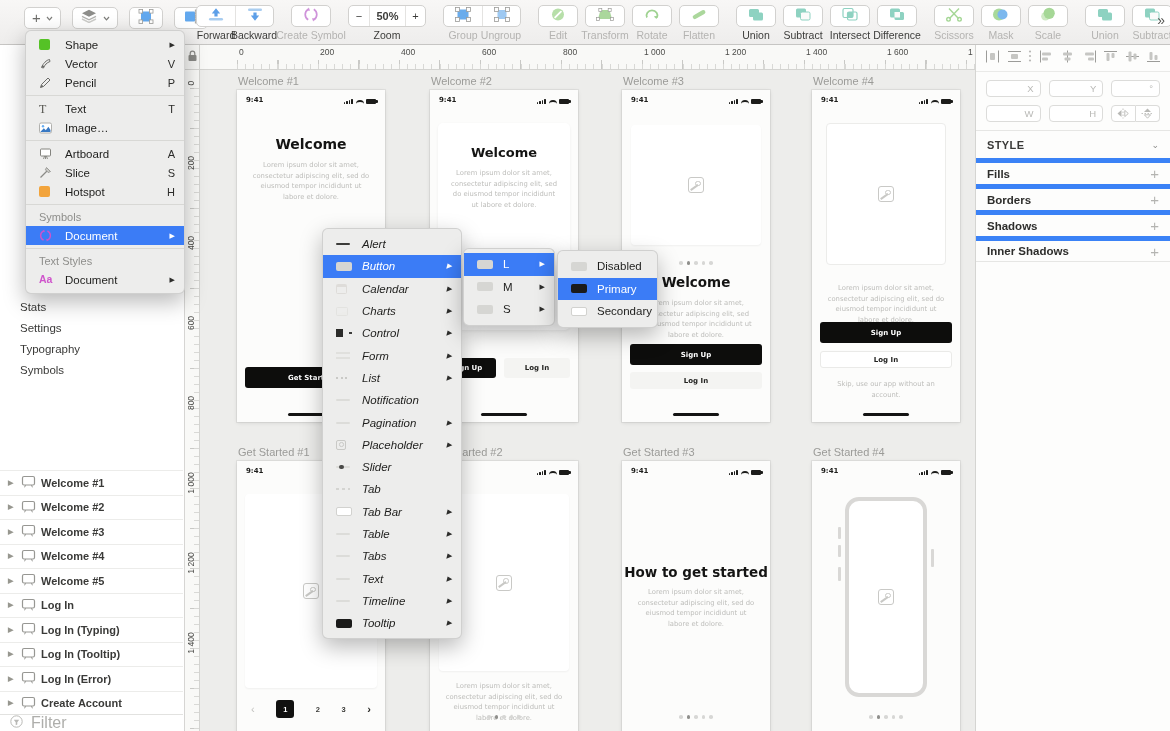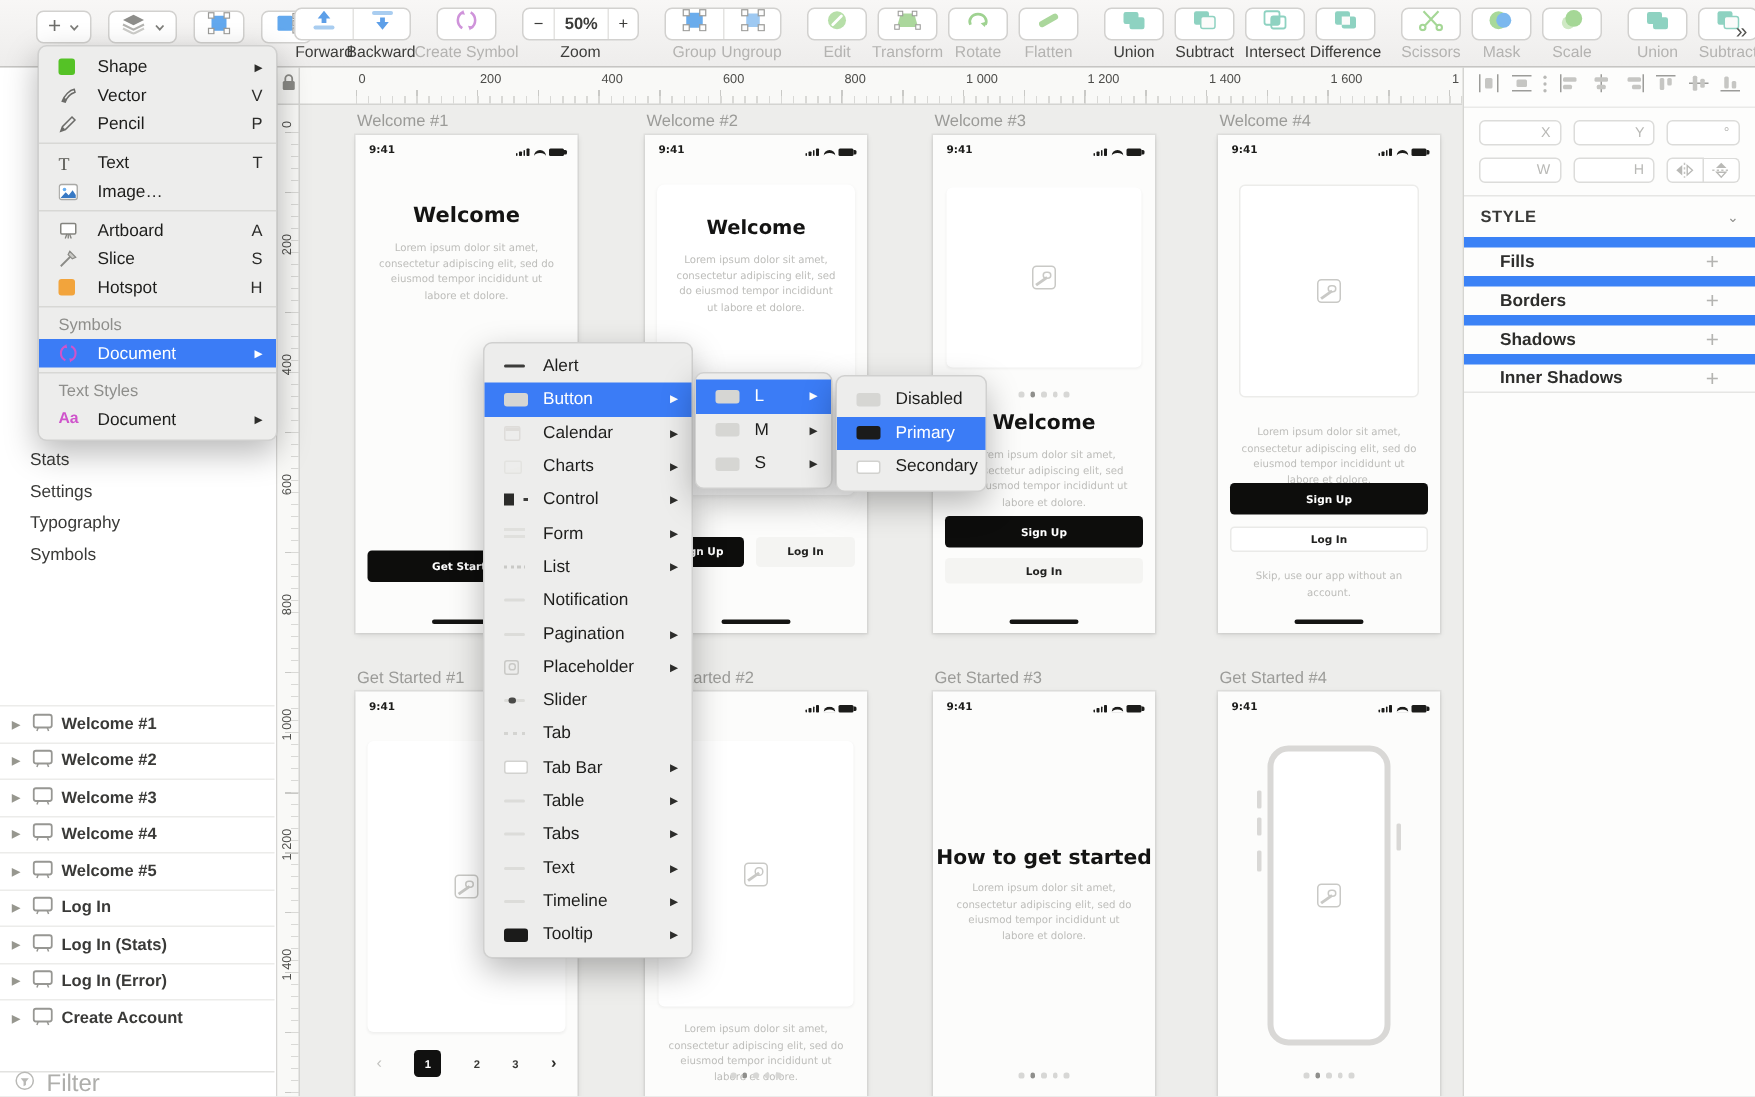--- a/index.html
+++ b/index.html
@@ -85,42 +85,42 @@
   .insp-align{height:27px;display:flex;align-items:center;justify-content:space-between;padding:0 9px;border-bottom:1px solid #eaeae8;}
   .insp-fields{padding:8px 10px 0 10px;}
   .frow{display:flex;gap:8px;margin-bottom:8px;}
   .fld{background:#fff;border:1px solid #dcdcda;border-radius:4px;height:17px;display:flex;align-items:center;justify-content:flex-end;padding-right:6px;color:#b9b9b6;font-size:9.5px;}
   .fld.w55{width:55px;} .fld.w49{width:49px;}
   .fbtn{width:24.5px;height:17px;border:1px solid #dcdcda;background:#fff;border-radius:4px;display:flex;align-items:center;justify-content:center;}
   .fpair{display:flex;gap:0;} .fpair .fbtn:first-child{border-radius:4px 0 0 4px;} .fpair .fbtn:last-child{border-radius:0 4px 4px 0;border-left:none;}
   .insp-style{margin-top:4px;border-top:1px solid #e6e6e4;height:28px;display:flex;align-items:center;justify-content:space-between;padding:0 11px;}
   .insp-style b{font-size:11px;letter-spacing:.4px;color:#3a3a38;}
   .chev{font-size:9px;color:#8d8d8a;}
-  .sec-row{border-top:7px solid #3b82f6;height:26px;display:flex;align-items:center;justify-content:space-between;padding:0 24px;}
+  .sec-row{border-top:5px solid #3b82f6;height:26px;display:flex;align-items:center;justify-content:space-between;padding:0 11px;}
   .sec-row:last-child{border-bottom:1px solid #e6e6e4;}
   .sec-lbl{font-size:11.5px;font-weight:bold;color:#2e2e2c;}
   .sec-add{font-size:15px;color:#b4b4b1;line-height:1;}
   .sec-check{width:11px;height:11px;border:1px solid #cfcfcc;border-radius:3px;background:#fbfbfa;}
 
   
   .menu{position:absolute;background:#ededec;border:1px solid rgba(0,0,0,.12);border-radius:6px;box-shadow:0 8px 22px rgba(0,0,0,.28);padding:4px 0;}
   .m-item{display:flex;align-items:center;padding:0 9px 0 13px;font-size:11.5px;color:#1e1e1c;}
   .m-item .lbl{white-space:nowrap;}
   .m-item.hl{background:#3b7cf6;}
   .m-item.hl .lbl,.m-item.hl .m-short,.m-item.hl .m-arrow{color:#fff;}
   .m-header{height:18px;display:flex;align-items:center;padding-left:13px;font-size:11px;color:#8e8e8b;}
   .m-sep{height:1px;background:#d8d8d5;margin:3px 0;}
   .m-short{margin-left:auto;font-size:11px;color:#2c2c2a;}
   .m-arrow{margin-left:auto;font-size:7px;color:#2d2d2b;}
   .menu-insert{left:25px;top:30px;width:160px;z-index:70;}
   .menu-insert .m-item{height:19px;}
   .menu-l1{left:182px;top:228px;width:148px;z-index:71;}
   .menu-l1 .m-item{height:23px;}
   .menu-l2{left:322px;top:228px;width:140px;z-index:72;}
-  .menu-l2 .m-item{height:22.3px;}
+  .menu-l2 .m-item{height:22.3px;font-style:italic;}
   .menu-l3{left:463px;top:248px;width:92px;z-index:73;}
   .menu-l3 .m-item{height:22.5px;}
   .menu-l4{left:557px;top:250px;width:101px;z-index:74;}
   .menu-l4 .m-item{height:22.5px;}
 
   
   .mi{width:19px;margin-right:7px;display:flex;align-items:center;justify-content:flex-start;flex:none;}
   .mi i{display:block;}
   .mi-shape i{width:11px;height:11px;background:#55c226;border-radius:2px;}
   .mi-hotspot i{width:11px;height:11px;background:#f2a43c;border-radius:2px;}
@@ -536,21 +536,29 @@
               <path d="M4.5 10 L3.6 12.3 M10.5 10 L11.4 12.3" stroke="#979793" stroke-width="1"></path>
             </svg></span>
           <span>Log In</span>
         </div>
         <div class="layer-item">
           <span class="tri">▶</span>
           <span><svg width="15" height="13" viewBox="0 0 15 13">
               <rect x="1.5" y="1.5" width="12" height="8.5" rx="1.5" fill="none" stroke="#979793" stroke-width="1.2"></rect>
               <path d="M4.5 10 L3.6 12.3 M10.5 10 L11.4 12.3" stroke="#979793" stroke-width="1"></path>
             </svg></span>
-          <span>Log In (Stats)</span>
+          <span>Log In (Typing)</span>
+        </div>
+        <div class="layer-item">
+          <span class="tri">▶</span>
+          <span><svg width="15" height="13" viewBox="0 0 15 13">
+              <rect x="1.5" y="1.5" width="12" height="8.5" rx="1.5" fill="none" stroke="#979793" stroke-width="1.2"></rect>
+              <path d="M4.5 10 L3.6 12.3 M10.5 10 L11.4 12.3" stroke="#979793" stroke-width="1"></path>
+            </svg></span>
+          <span>Log In (Tooltip)</span>
         </div>
         <div class="layer-item">
           <span class="tri">▶</span>
           <span><svg width="15" height="13" viewBox="0 0 15 13">
               <rect x="1.5" y="1.5" width="12" height="8.5" rx="1.5" fill="none" stroke="#979793" stroke-width="1.2"></rect>
               <path d="M4.5 10 L3.6 12.3 M10.5 10 L11.4 12.3" stroke="#979793" stroke-width="1"></path>
             </svg></span>
           <span>Log In (Error)</span>
         </div>
         <div class="layer-item">

